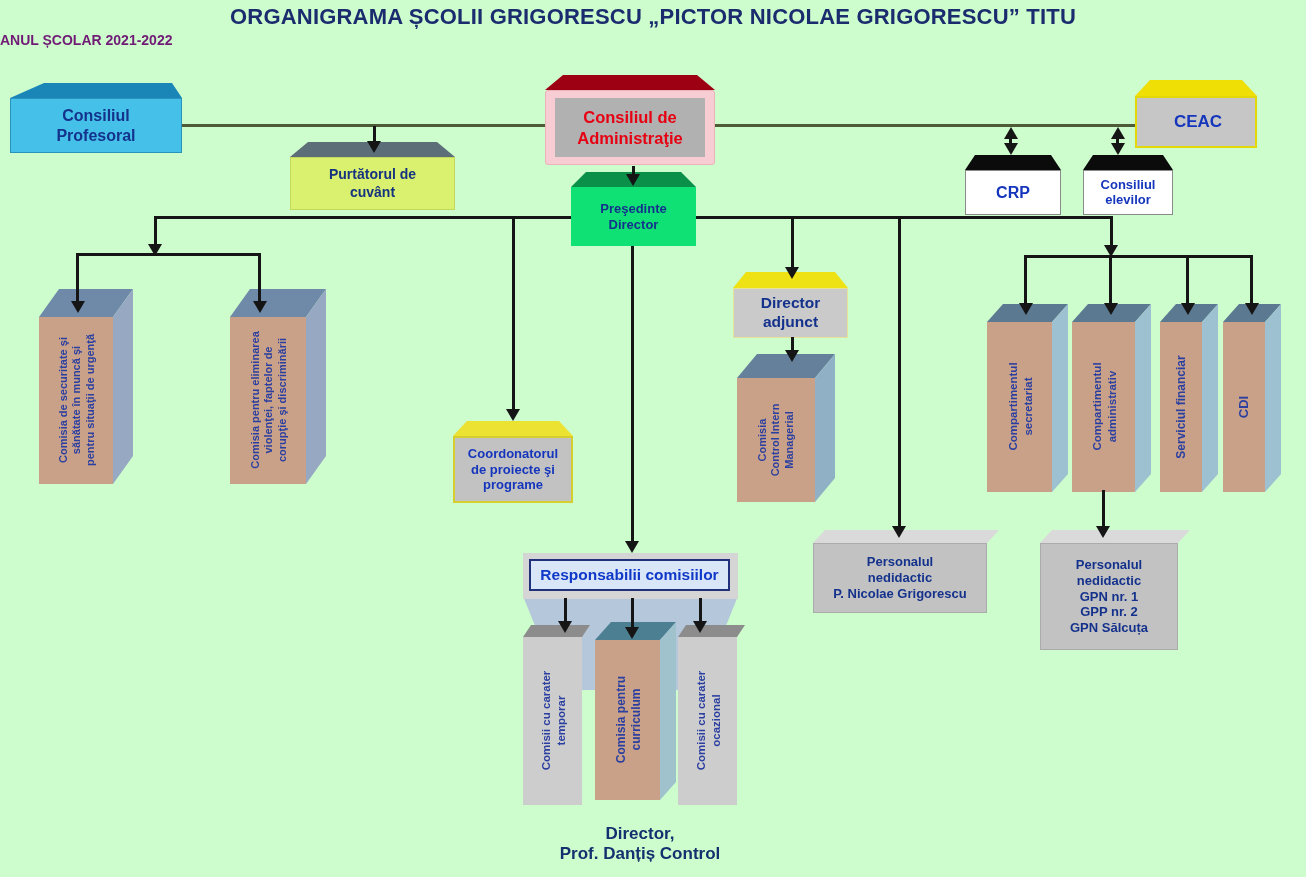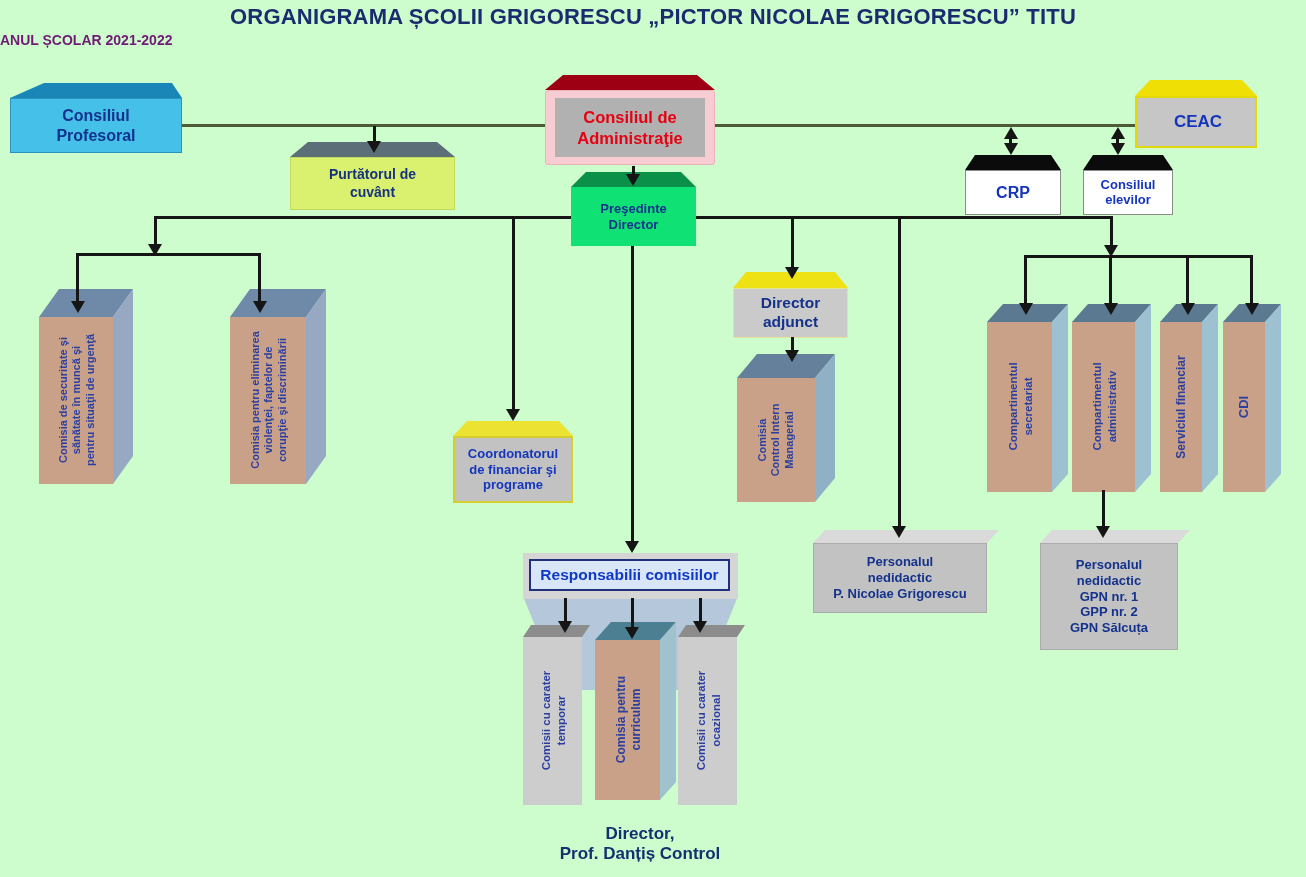--- a/index.html
+++ b/index.html
@@ -105,21 +105,21 @@
       <div class="f" style="left:0;top:28px;width:76px;height:167px;background:#c9a189"></div>
       <div class="lb v vblue" style="left:-45px;top:73px;width:167px;height:76px;font-size:11px">Comisia pentru eliminarea
 violenţei, faptelor de
 corupţie şi discriminării</div>
     </div>
 
     <div class="n" style="left:453px;top:421px;width:120px;height:82px">
       <div class="f" style="left:0;top:0;width:120px;height:15px;background:#ebe231;clip-path:polygon(14px 0,calc(100% - 14px) 0,100% 100%,0 100%)"></div>
       <div class="f" style="left:0;top:15px;width:120px;height:67px;background:#c2c2c2;border:2px solid #d6cd2e;box-sizing:border-box"></div>
       <div class="lb blue" style="left:0;top:15px;width:120px;height:67px;font-size:13px">Coordonatorul
-de financiar şi
+de proiecte şi
 programe</div>
     </div>
 
     <div class="n" style="left:733px;top:272px;width:115px;height:66px">
       <div class="f" style="left:0;top:0;width:115px;height:16px;background:#eee214;clip-path:polygon(13px 0,calc(100% - 13px) 0,100% 100%,0 100%)"></div>
       <div class="f" style="left:0;top:16px;width:115px;height:50px;background:#cacaca;border:1px solid #e6e296;box-sizing:border-box"></div>
       <div class="lb" style="left:0;top:16px;width:115px;height:50px;font-size:15.5px;color:#14328c">Director
 adjunct</div>
     </div>
 

